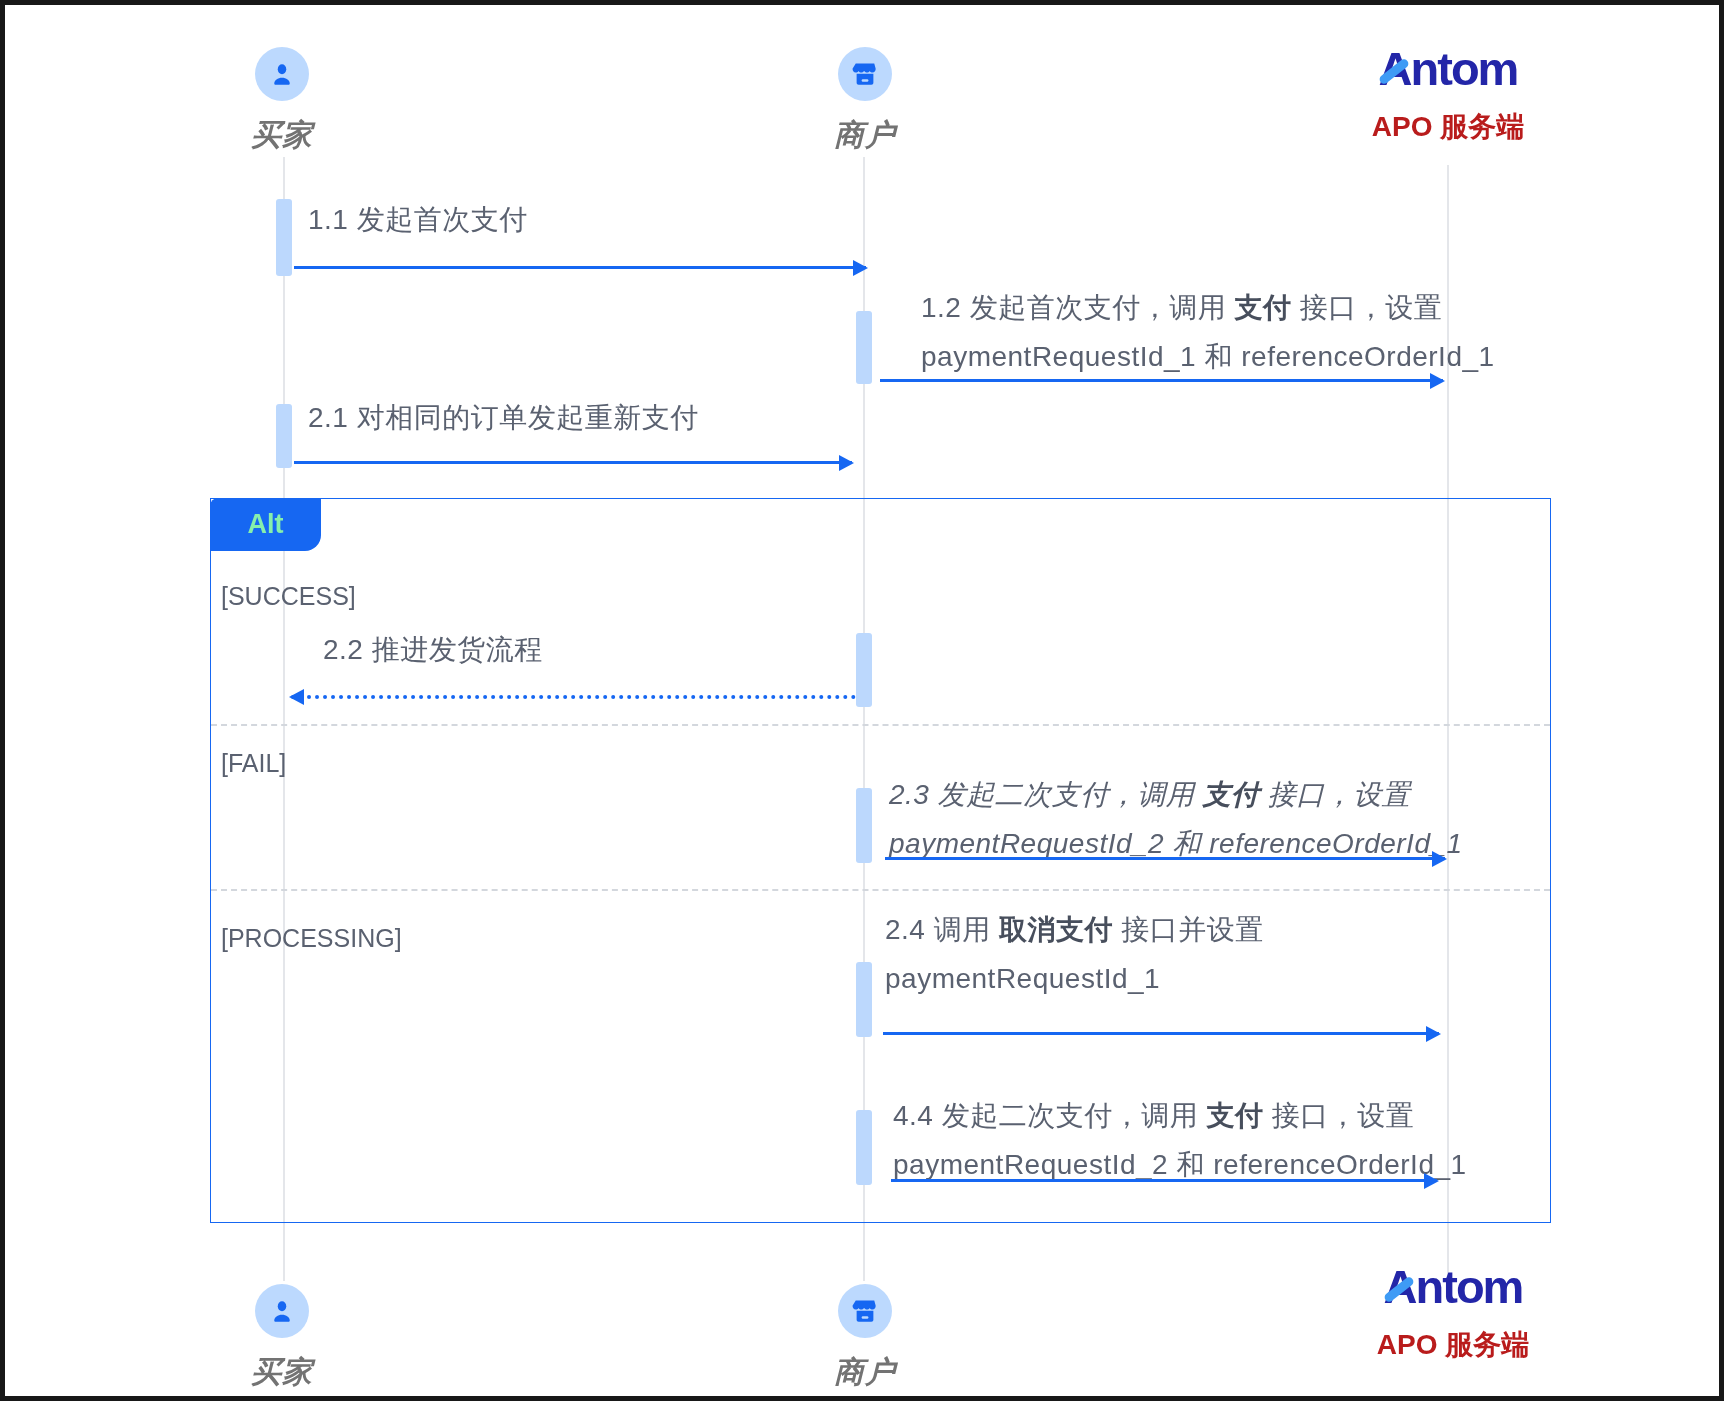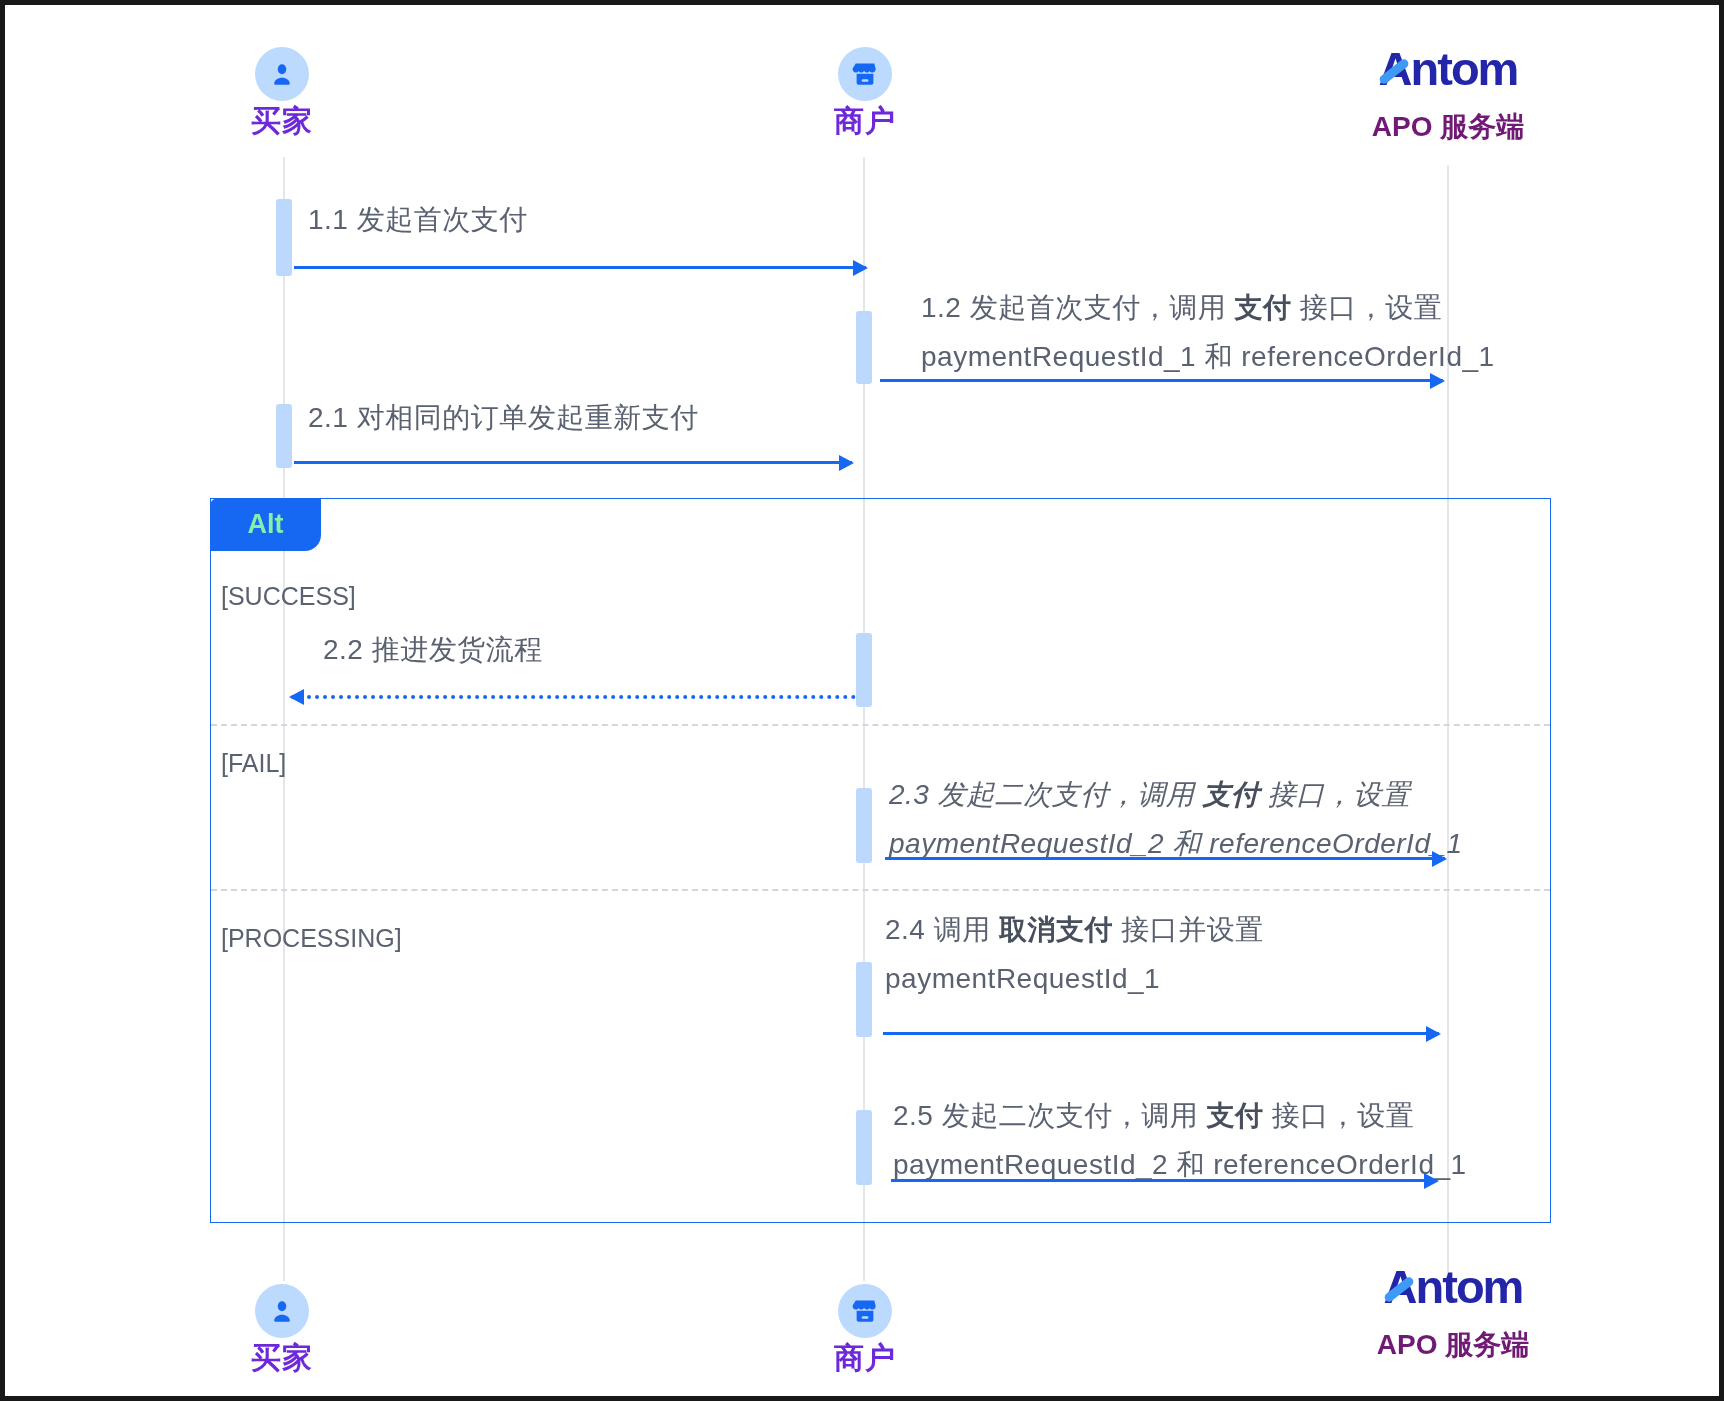--- a/index.html
+++ b/index.html
@@ -16,38 +16,38 @@
 
   
   .actor { position:absolute; text-align:center; }
   .icon-circle {
     width:54px; height:54px; border-radius:50%;
     background:#bcd9fe; display:flex; align-items:center; justify-content:center;
     margin:0 auto;
   }
   .icon-circle svg { width:30px; height:30px; fill:#1667f2; }
   .actor-label {
-    font-size:30px; font-weight:700; color:#6d28d9;
-    letter-spacing:1px; white-space:nowrap;
+    margin-top:14px; font-size:30px; font-weight:700; color:#737373;
+    letter-spacing:1px; white-space:nowrap;font-style:italic;
   }
 
   .antom-wrap { position:absolute; text-align:center; }
   .antom-logo {
     position:relative; display:inline-block;
     font-size:47px; font-weight:800; color:#2326a8;
     letter-spacing:-2px; line-height:1;
     font-family:"Liberation Sans","DejaVu Sans",sans-serif;
   }
   .antom-slash {
     position:absolute; left:-2px; top:22px;
     width:34px; height:9px; border-radius:5px;
     background:#3e9bf5; transform:rotate(-38deg);
   }
   .antom-sub {
-    margin-top:16px; font-size:28px; font-weight:700; color:#701a75; white-space:nowrap;
+    margin-top:16px; font-size:28px; font-weight:700; color:#b91c1c; white-space:nowrap;
   }
 
   
   .lifeline { position:absolute; width:2px; background:#e4e6ea; }
   .activation {
     position:absolute; width:16px; border-radius:3px;
     background:#bcd8fd;
   }
 
   
@@ -187,21 +187,21 @@
 
   <div class="section-label" style="left:216px; top:919px;">[PROCESSING]</div>
 
   <div class="msg" style="left:880px; top:900px;">
     <span>2.4 调用 </span><b>取消支付</b><span> 接口并设置</span><br>
     <span>paymentRequestId_1</span>
   </div>
   <div class="arrow" style="left:878px; top:1027px; width:556px;"></div>
 
   <div class="msg" style="left:888px; top:1086px;">
-    <span>2.5 发起二次支付，调用 </span><b>支付</b><span> 接口，设置</span><br>
+    <span>4.4 发起二次支付，调用 </span><b>支付</b><span> 接口，设置</span><br>
     <span>paymentRequestId_2 和 referenceOrderId_1</span>
   </div>
   <div class="arrow" style="left:886px; top:1174px; width:546px;"></div>
 
   <div class="actor" style="left:197px; top:1279px; width:160px;">
     <div class="icon-circle">
       <svg viewBox="0 0 24 24">
           <ellipse cx="12" cy="8.2" rx="3.4" ry="4"></ellipse>
           <path d="M5.8 19.5c0-2.6 2.8-4.6 6.2-4.6s6.2 2 6.2 4.6c0 .6-.5 1-1 1H6.8c-.5 0-1-.4-1-1z"></path>
         </svg>

